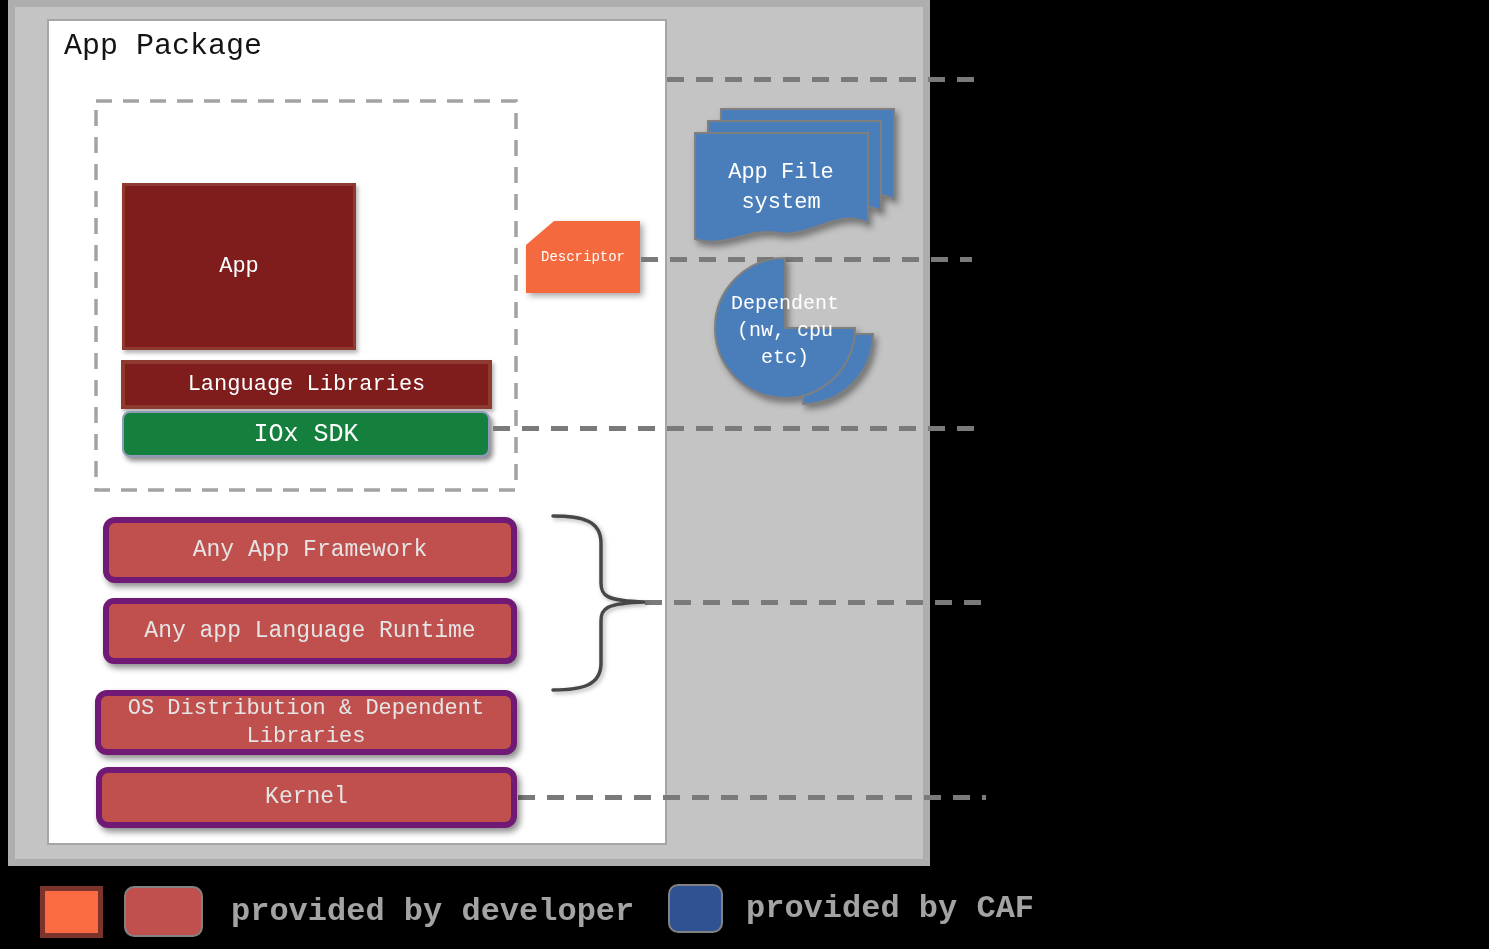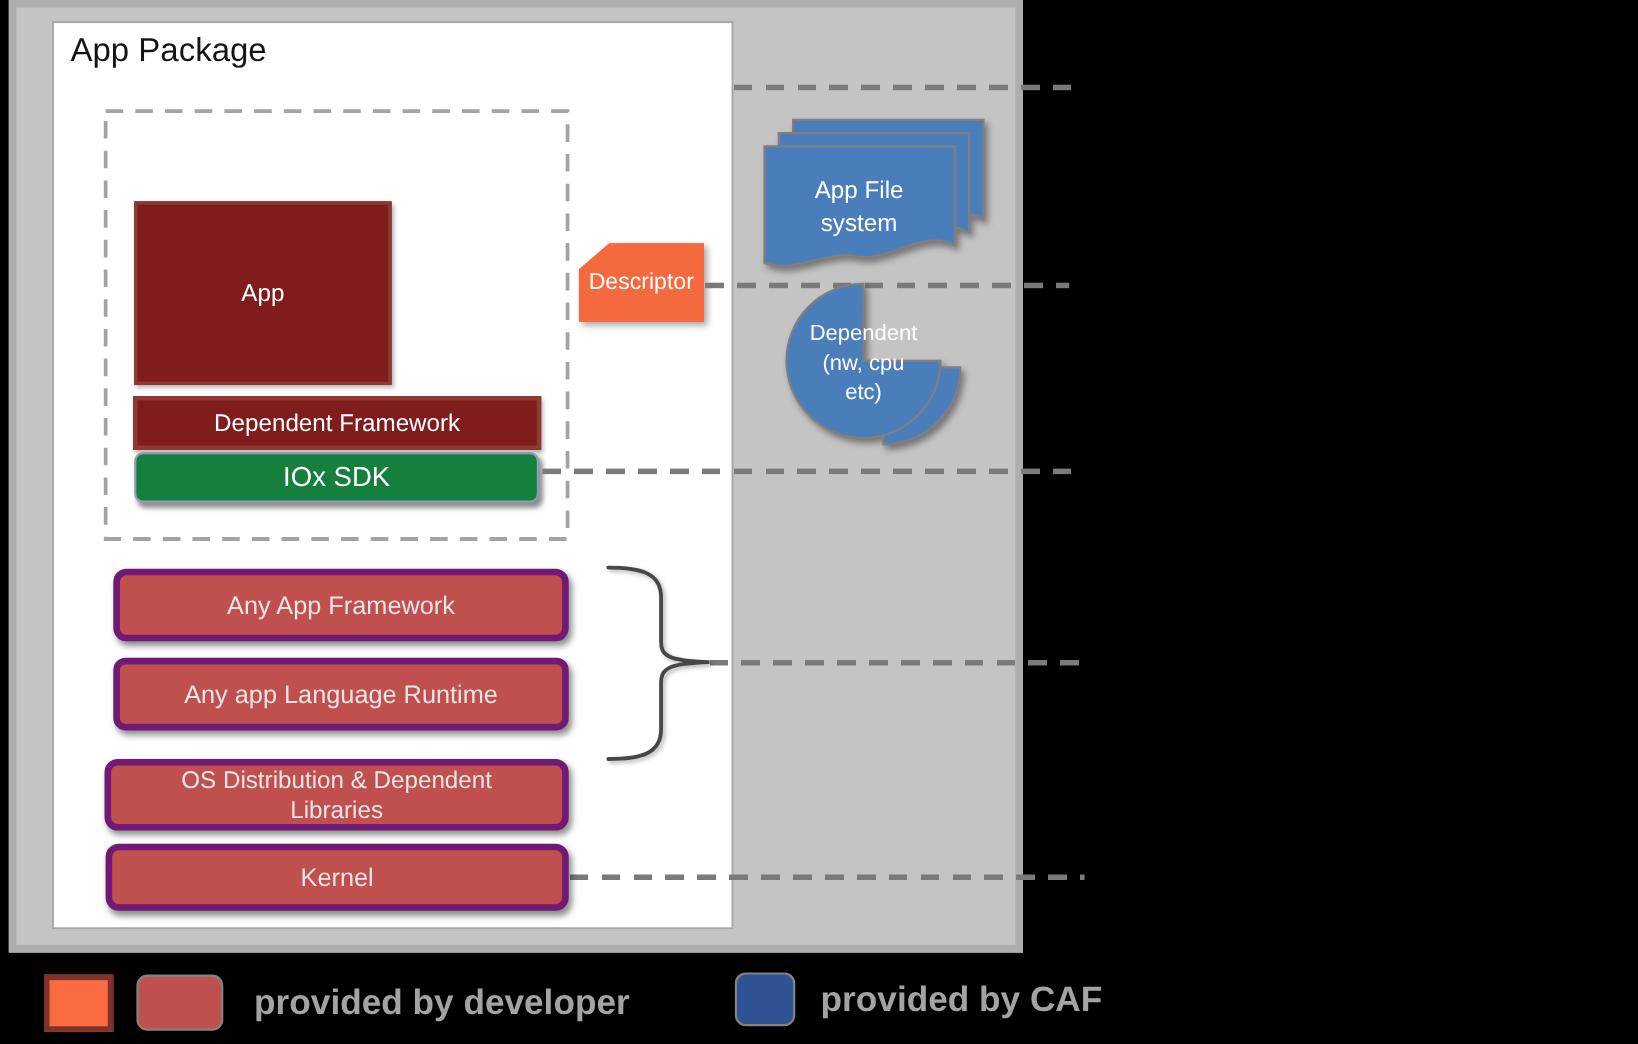--- a/index.html
+++ b/index.html
@@ -1,18 +1,18 @@
 <!DOCTYPE html>
 <html><head>
 <meta charset="utf-8">
 <style>
   html,body{margin:0;padding:0;background:#000;}
   .stage{
     position:relative;width:1309px;height:949px;background:#000;overflow:hidden;
-    font-family:Liberation Sans, sans-serif;
+    font-family:Liberation Mono, monospace;
   }
   .abs{position:absolute;box-sizing:border-box;}
   .pre{white-space:pre-line;}
 
   .gray-canvas{left:8px;top:0;width:922px;height:866px;background:#c4c4c4;border:7px solid #aeaeae;}
   .white-box{left:47px;top:19px;width:620px;height:826px;background:#ffffff;border:2px solid #a6a6a6;}
   .pkg-title{left:64px;top:29px;font-size:30px;color:#141414;letter-spacing:0;}
 
   .dashed-rect{left:94px;top:99px;width:424px;height:393px;}
 
@@ -22,21 +22,21 @@
     box-shadow:2px 3px 4px rgba(0,0,0,0.30);
   }
   .app-box{left:122px;top:183px;width:234px;height:167px;font-size:22px;}
   .dep-box{left:121px;top:360px;width:371px;height:49px;border-width:4px;font-size:22px;}
   .iox-box{
     left:122px;top:411px;width:368px;height:46px;background:#15803d;border:2px solid #8e9cba;
     border-radius:8px;color:#fff;font-size:25px;display:flex;align-items:center;justify-content:center;
     box-shadow:3px 4px 5px rgba(0,0,0,0.45);
   }
   .descriptor{
-    left:526px;top:221px;width:114px;height:72px;background:#f4693d;color:#fff;font-size:21px;
+    left:526px;top:221px;width:114px;height:72px;background:#f4693d;color:#fff;font-size:14px;
     display:flex;align-items:center;justify-content:center;
     clip-path:polygon(28px 0,100% 0,100% 100%,0 100%,0 24px);
   }
   .descriptor-wrap{left:526px;top:221px;width:114px;height:72px;filter:drop-shadow(3px 3px 3px rgba(0,0,0,0.35));}
 
   .dash-line{
     height:5px;background:repeating-linear-gradient(90deg,#7a7a7a 0 17px,rgba(0,0,0,0) 17px 29px);
   }
 
   .red-box{
@@ -72,21 +72,21 @@
   <div class="abs pkg-title">App Package</div>
 
   <svg class="abs dashed-rect" viewBox="0 0 424 393">
     <rect x="2" y="2" width="420" height="389" fill="none" stroke="#a3a3a3" stroke-width="3.5" stroke-dasharray="16 11"></rect>
   </svg>
 
   <div class="abs orange-box app-box">
     <span>App</span>
   </div>
   <div class="abs orange-box dep-box">
-    <span>Dependent Framework</span>
+    <span>Language Libraries</span>
   </div>
   <div class="abs iox-box">
     <span>IOx SDK</span>
   </div>
 
   <div class="abs descriptor-wrap">
     <div class="abs descriptor" style="left:0;top:0;">
       <span>Descriptor</span>
     </div>
   </div>

